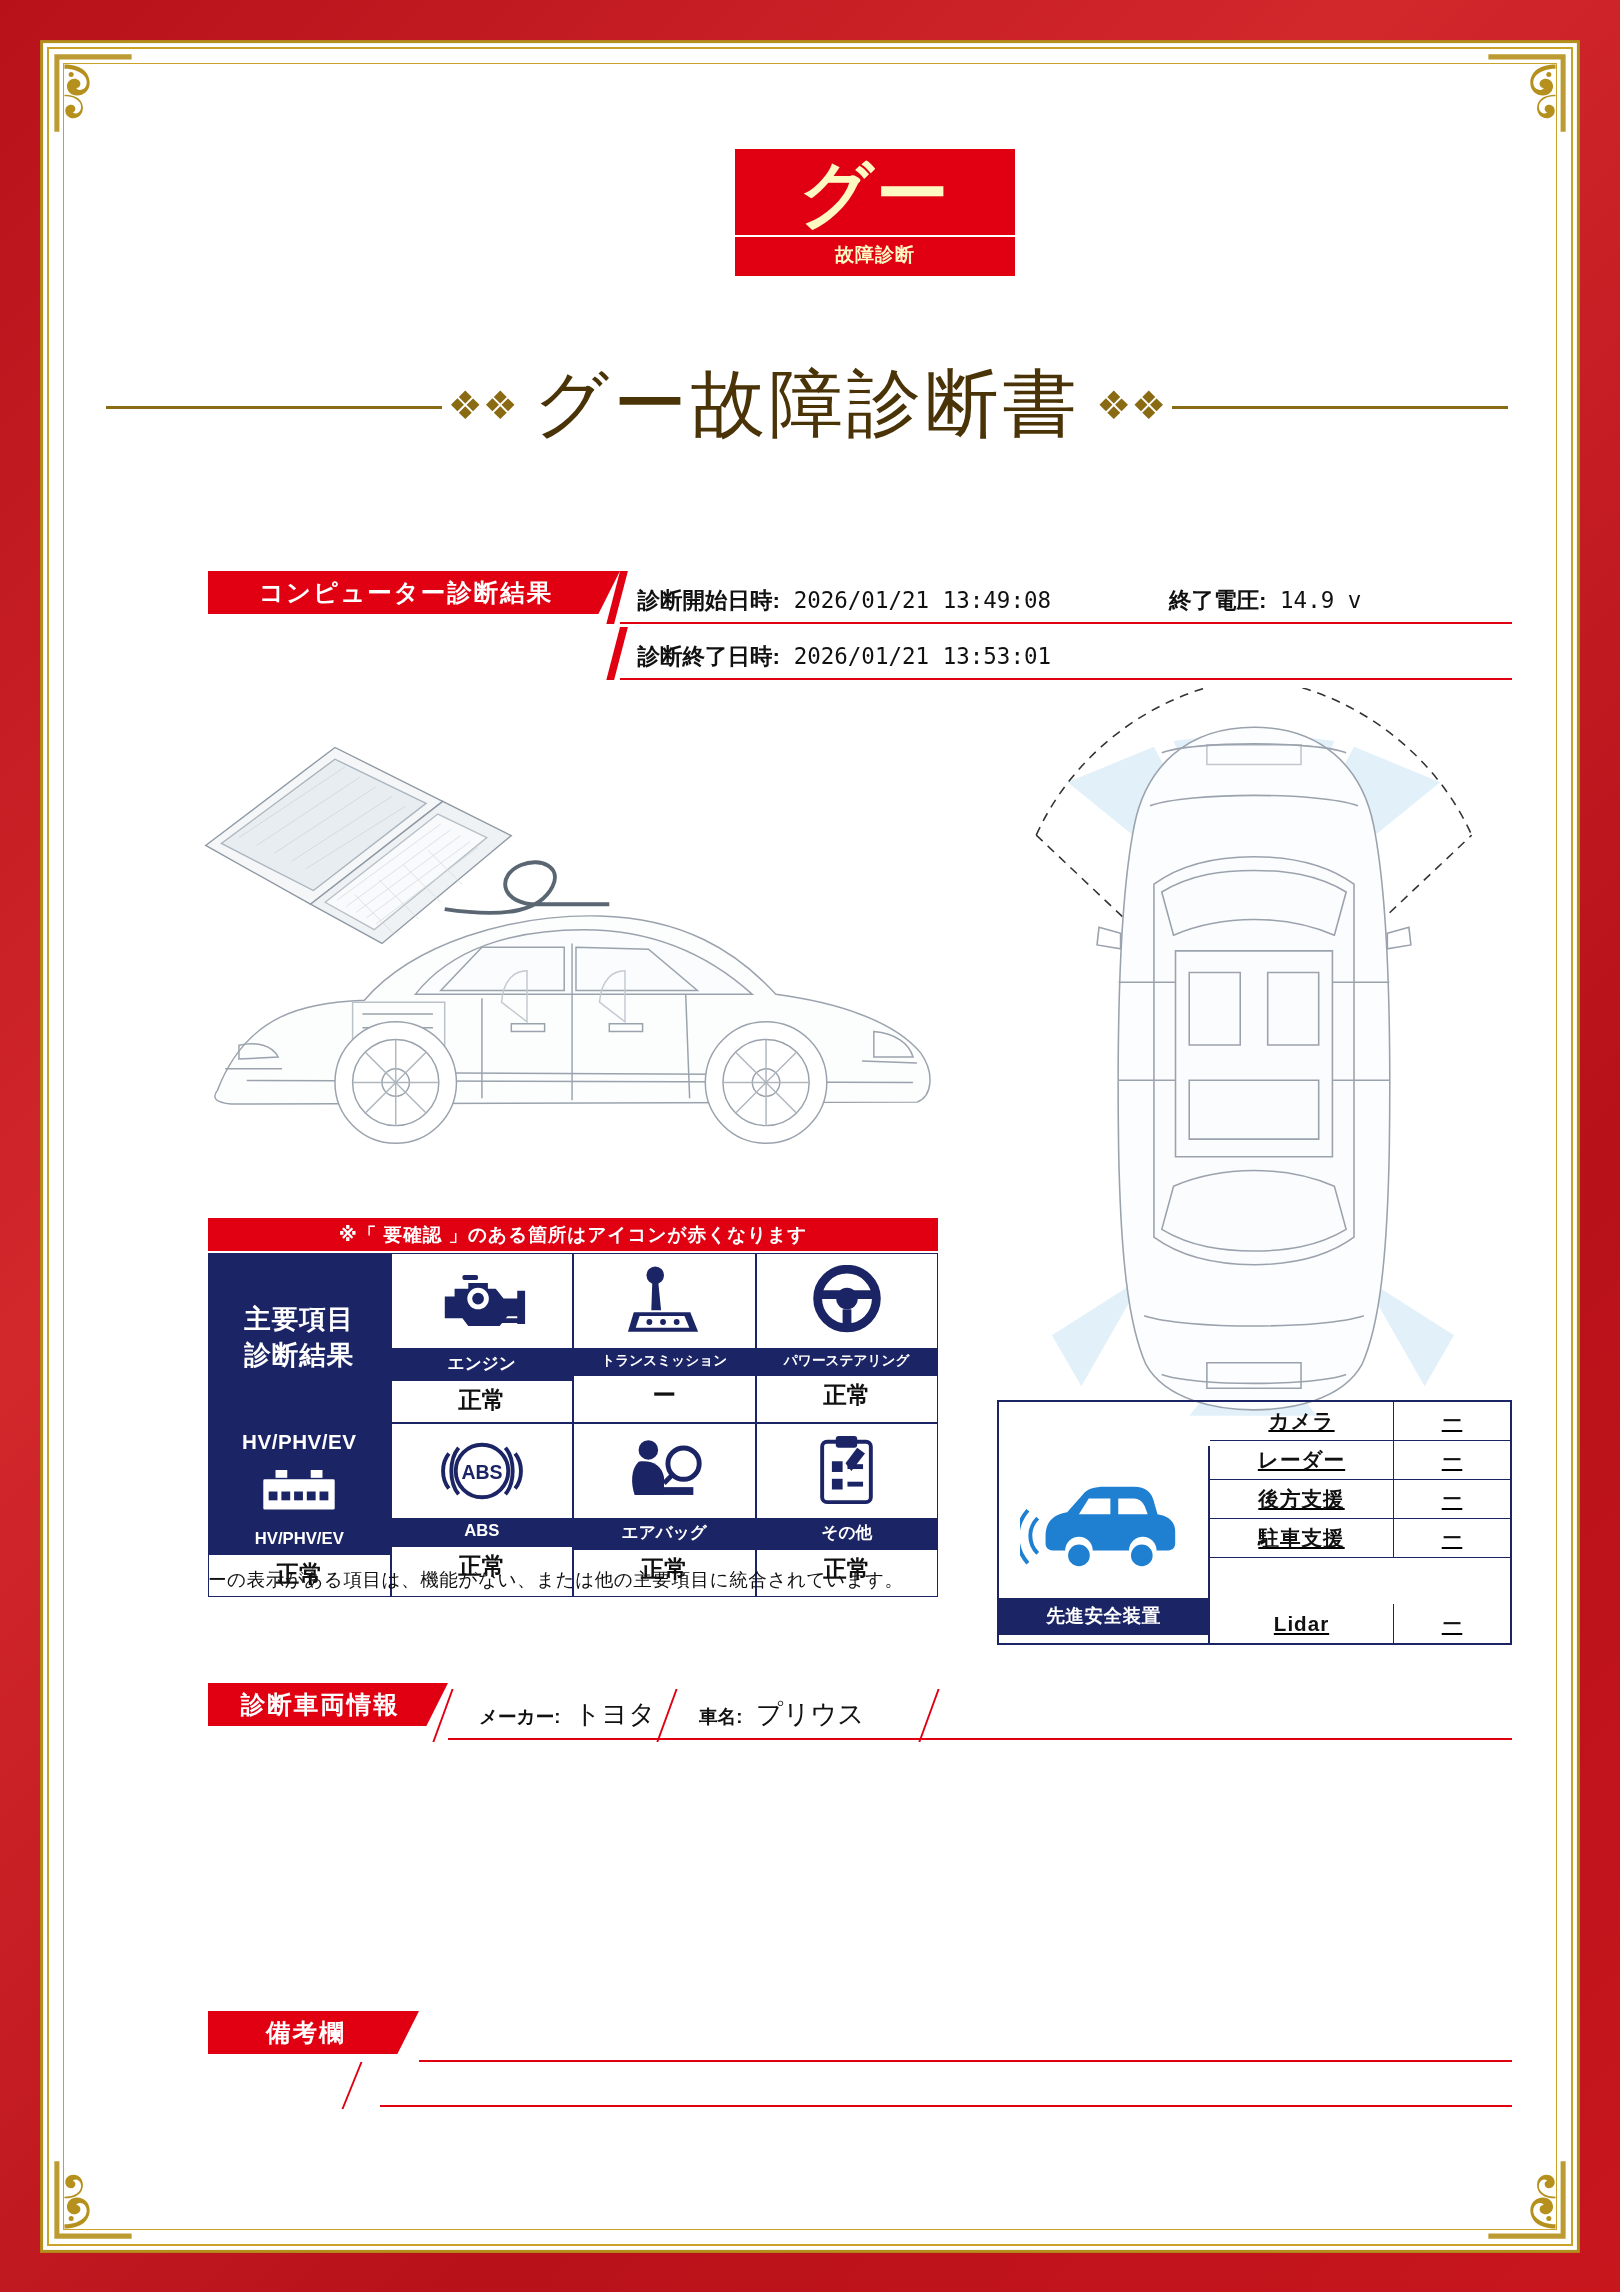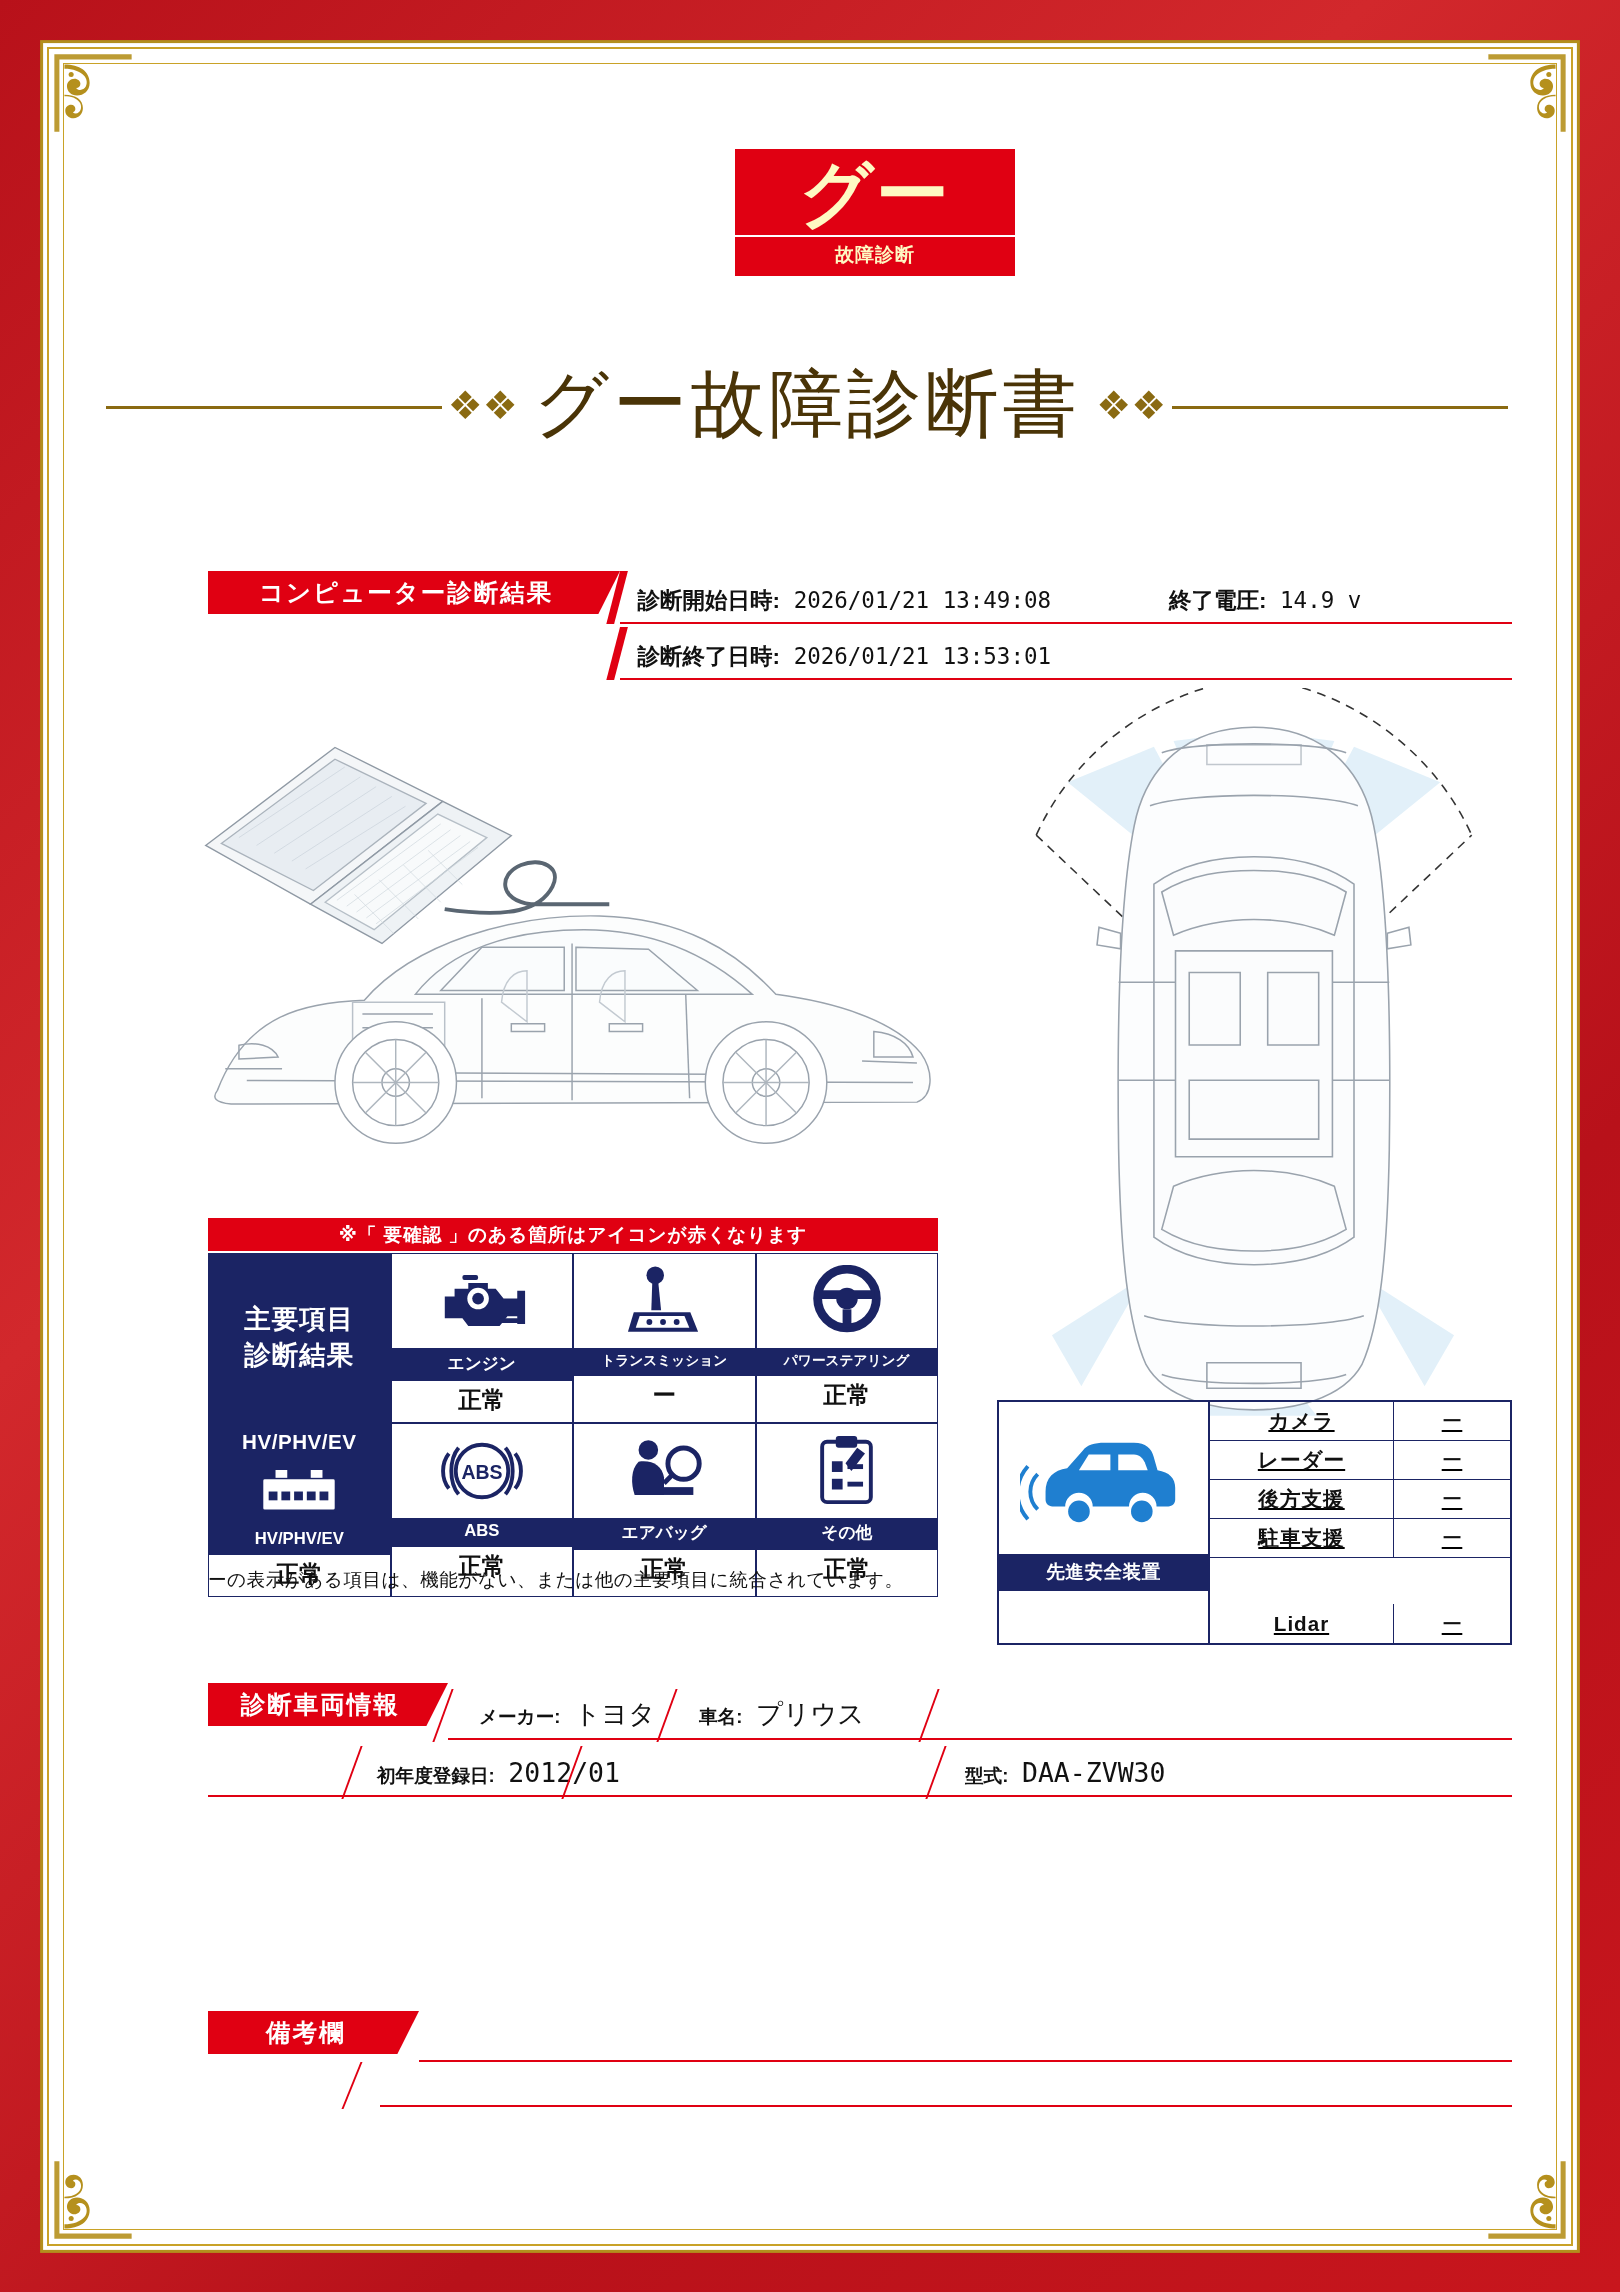--- a/index.html
+++ b/index.html
@@ -147,21 +147,21 @@
     padding:6.9px 0 5.9px; letter-spacing:0.5px;
   }
   .cell.hdr-hv .icon-area { height:65px; background:#1b2464; }
   .grid-note {
     position:absolute; left:147px; width:745px; font-size:18.6px; color:#111;
     letter-spacing:0.5px;
   }
 
   
   .adv { position:absolute; left:936px; top:1339px; width:515px; border:2px solid #1b2464; display:flex; }
-  .adv-left { width:211px; border-right:2px solid #1b2464; position:relative; background:#fff; }
+  .adv-left { width:211px; border-right:2px solid #1b2464; position:relative; background:#fff;margin-top:44px; }
   .adv-left .car { height:152px; display:flex; align-items:center; justify-content:center; }
   .adv-left .cap {
     background:#1b2464; color:#fff; text-align:center; font-size:18.6px; font-weight:700;
     padding:4.9px 0 5.9px; letter-spacing:0.5px;
   }
   .adv-right { flex:1; }
   .adv-row { display:flex; height:39px; border-bottom:1px solid #1b2464;text-decoration:underline; }
   .adv-row:last-child { border-bottom:none;margin-top:46px; }
   .adv-k {
     flex:1; display:flex; align-items:center; justify-content:center;
@@ -605,33 +605,20 @@
           <span class="lbl">メーカー:</span>
           <span class="big">トヨタ</span>
         </div>
         <div class="slash" style="left:218px;"></div>
         <div class="vfield" style="left:251px;">
           <span class="lbl">車名:</span>
           <span class="big">プリウス</span>
         </div>
         <div class="slash" style="left:480px;"></div>
       </div>
-      <div class="vi-l2">
-        <div class="slash" style="left:143px;"></div>
-        <div class="vfield" style="left:169px;">
-          <span class="lbl">初年度登録日:</span>
-          <span class="big">2012/01</span>
-        </div>
-        <div class="slash" style="left:363px;"></div>
-        <div class="slash" style="left:727px;"></div>
-        <div class="vfield" style="left:757px;">
-          <span class="lbl">型式:</span>
-          <span class="big">DAA-ZVW30</span>
-        </div>
-      </div>
     </div>
 
     <div class="rm">
       <div class="ribbon rm-ribbon">備考欄</div>
       <div class="rm-l1"></div>
       <div class="rm-l2">
         <div class="rm-slash"></div>
         <div class="vfield" style="left:25.5px;"></div>
       </div>
     </div>

